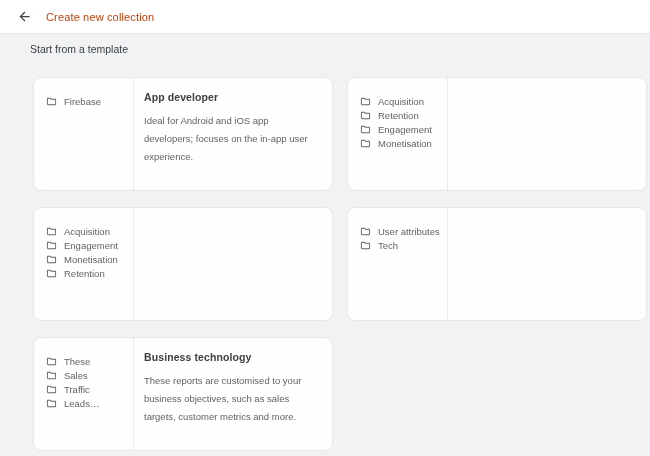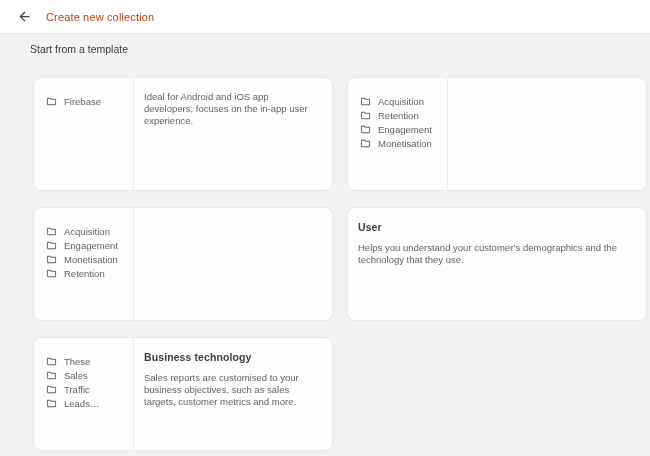--- a/index.html
+++ b/index.html
@@ -84,21 +84,21 @@
   }
   .card-title {
     font-size: 10.5px;
     font-weight: 700;
     color: #3c4043;
     margin-bottom: 9px;
     letter-spacing: 0.1px;
   }
   .card-desc {
     font-size: 9.5px;
-    line-height: 12px;
+    line-height: 18px;
     color: #5f6368;
   }
 </style>
 </head>
 <body>
 
 <div class="screen">
 
   <div class="header">
     <button class="back-btn">
@@ -115,20 +115,21 @@
         <div class="card">
     <div class="card-topics">
             <div class="topic">
               <svg viewBox="0 0 24 24" aria-hidden="true">
                 <path d="M9.17 6l2 2H20v10H4V6h5.17M10 4H4c-1.1 0-1.99.9-1.99 2L2 18c0 1.1.9 2 2 2h16c1.1 0 2-.9 2-2V8c0-1.1-.9-2-2-2h-8l-2-2z"></path>
               </svg>
               <span>Firebase</span>
             </div>
           </div>
     <div class="card-body">
+      <div class="card-title">App developer</div>
       <div class="card-desc">Ideal for Android and iOS app developers; focuses on the in-app user experience.</div>
     </div>
   </div>
         <div class="card">
     <div class="card-topics">
             <div class="topic">
               <svg viewBox="0 0 24 24" aria-hidden="true">
                 <path d="M9.17 6l2 2H20v10H4V6h5.17M10 4H4c-1.1 0-1.99.9-1.99 2L2 18c0 1.1.9 2 2 2h16c1.1 0 2-.9 2-2V8c0-1.1-.9-2-2-2h-8l-2-2z"></path>
               </svg>
               <span>Acquisition</span>
@@ -177,24 +178,34 @@
             </div>
             <div class="topic">
               <svg viewBox="0 0 24 24" aria-hidden="true">
                 <path d="M9.17 6l2 2H20v10H4V6h5.17M10 4H4c-1.1 0-1.99.9-1.99 2L2 18c0 1.1.9 2 2 2h16c1.1 0 2-.9 2-2V8c0-1.1-.9-2-2-2h-8l-2-2z"></path>
               </svg>
               <span>Retention</span>
             </div>
           </div>
   </div>
         <div class="card">
-    <div class="card-body">
-      <div class="card-title">User</div>
-      <div class="card-desc">Helps you understand your customer’s demographics and the technology that they use.</div>
-    </div>
+    <div class="card-topics">
+            <div class="topic">
+              <svg viewBox="0 0 24 24" aria-hidden="true">
+                <path d="M9.17 6l2 2H20v10H4V6h5.17M10 4H4c-1.1 0-1.99.9-1.99 2L2 18c0 1.1.9 2 2 2h16c1.1 0 2-.9 2-2V8c0-1.1-.9-2-2-2h-8l-2-2z"></path>
+              </svg>
+              <span>User attributes</span>
+            </div>
+            <div class="topic">
+              <svg viewBox="0 0 24 24" aria-hidden="true">
+                <path d="M9.17 6l2 2H20v10H4V6h5.17M10 4H4c-1.1 0-1.99.9-1.99 2L2 18c0 1.1.9 2 2 2h16c1.1 0 2-.9 2-2V8c0-1.1-.9-2-2-2h-8l-2-2z"></path>
+              </svg>
+              <span>Tech</span>
+            </div>
+          </div>
   </div>
         <div class="card">
     <div class="card-topics">
             <div class="topic">
               <svg viewBox="0 0 24 24" aria-hidden="true">
                 <path d="M9.17 6l2 2H20v10H4V6h5.17M10 4H4c-1.1 0-1.99.9-1.99 2L2 18c0 1.1.9 2 2 2h16c1.1 0 2-.9 2-2V8c0-1.1-.9-2-2-2h-8l-2-2z"></path>
               </svg>
               <span>These</span>
             </div>
             <div class="topic">
@@ -211,19 +222,19 @@
             </div>
             <div class="topic">
               <svg viewBox="0 0 24 24" aria-hidden="true">
                 <path d="M9.17 6l2 2H20v10H4V6h5.17M10 4H4c-1.1 0-1.99.9-1.99 2L2 18c0 1.1.9 2 2 2h16c1.1 0 2-.9 2-2V8c0-1.1-.9-2-2-2h-8l-2-2z"></path>
               </svg>
               <span>Leads…</span>
             </div>
           </div>
     <div class="card-body">
       <div class="card-title">Business technology</div>
-      <div class="card-desc">Sales reports are customised to your business objectives, such as sales targets, customer metrics and more.</div>
+      <div class="card-desc">These reports are customised to your business objectives, such as sales targets, customer metrics and more.</div>
     </div>
   </div>
       </div>
   </div>
 
 </div>
 
 </body></html>

